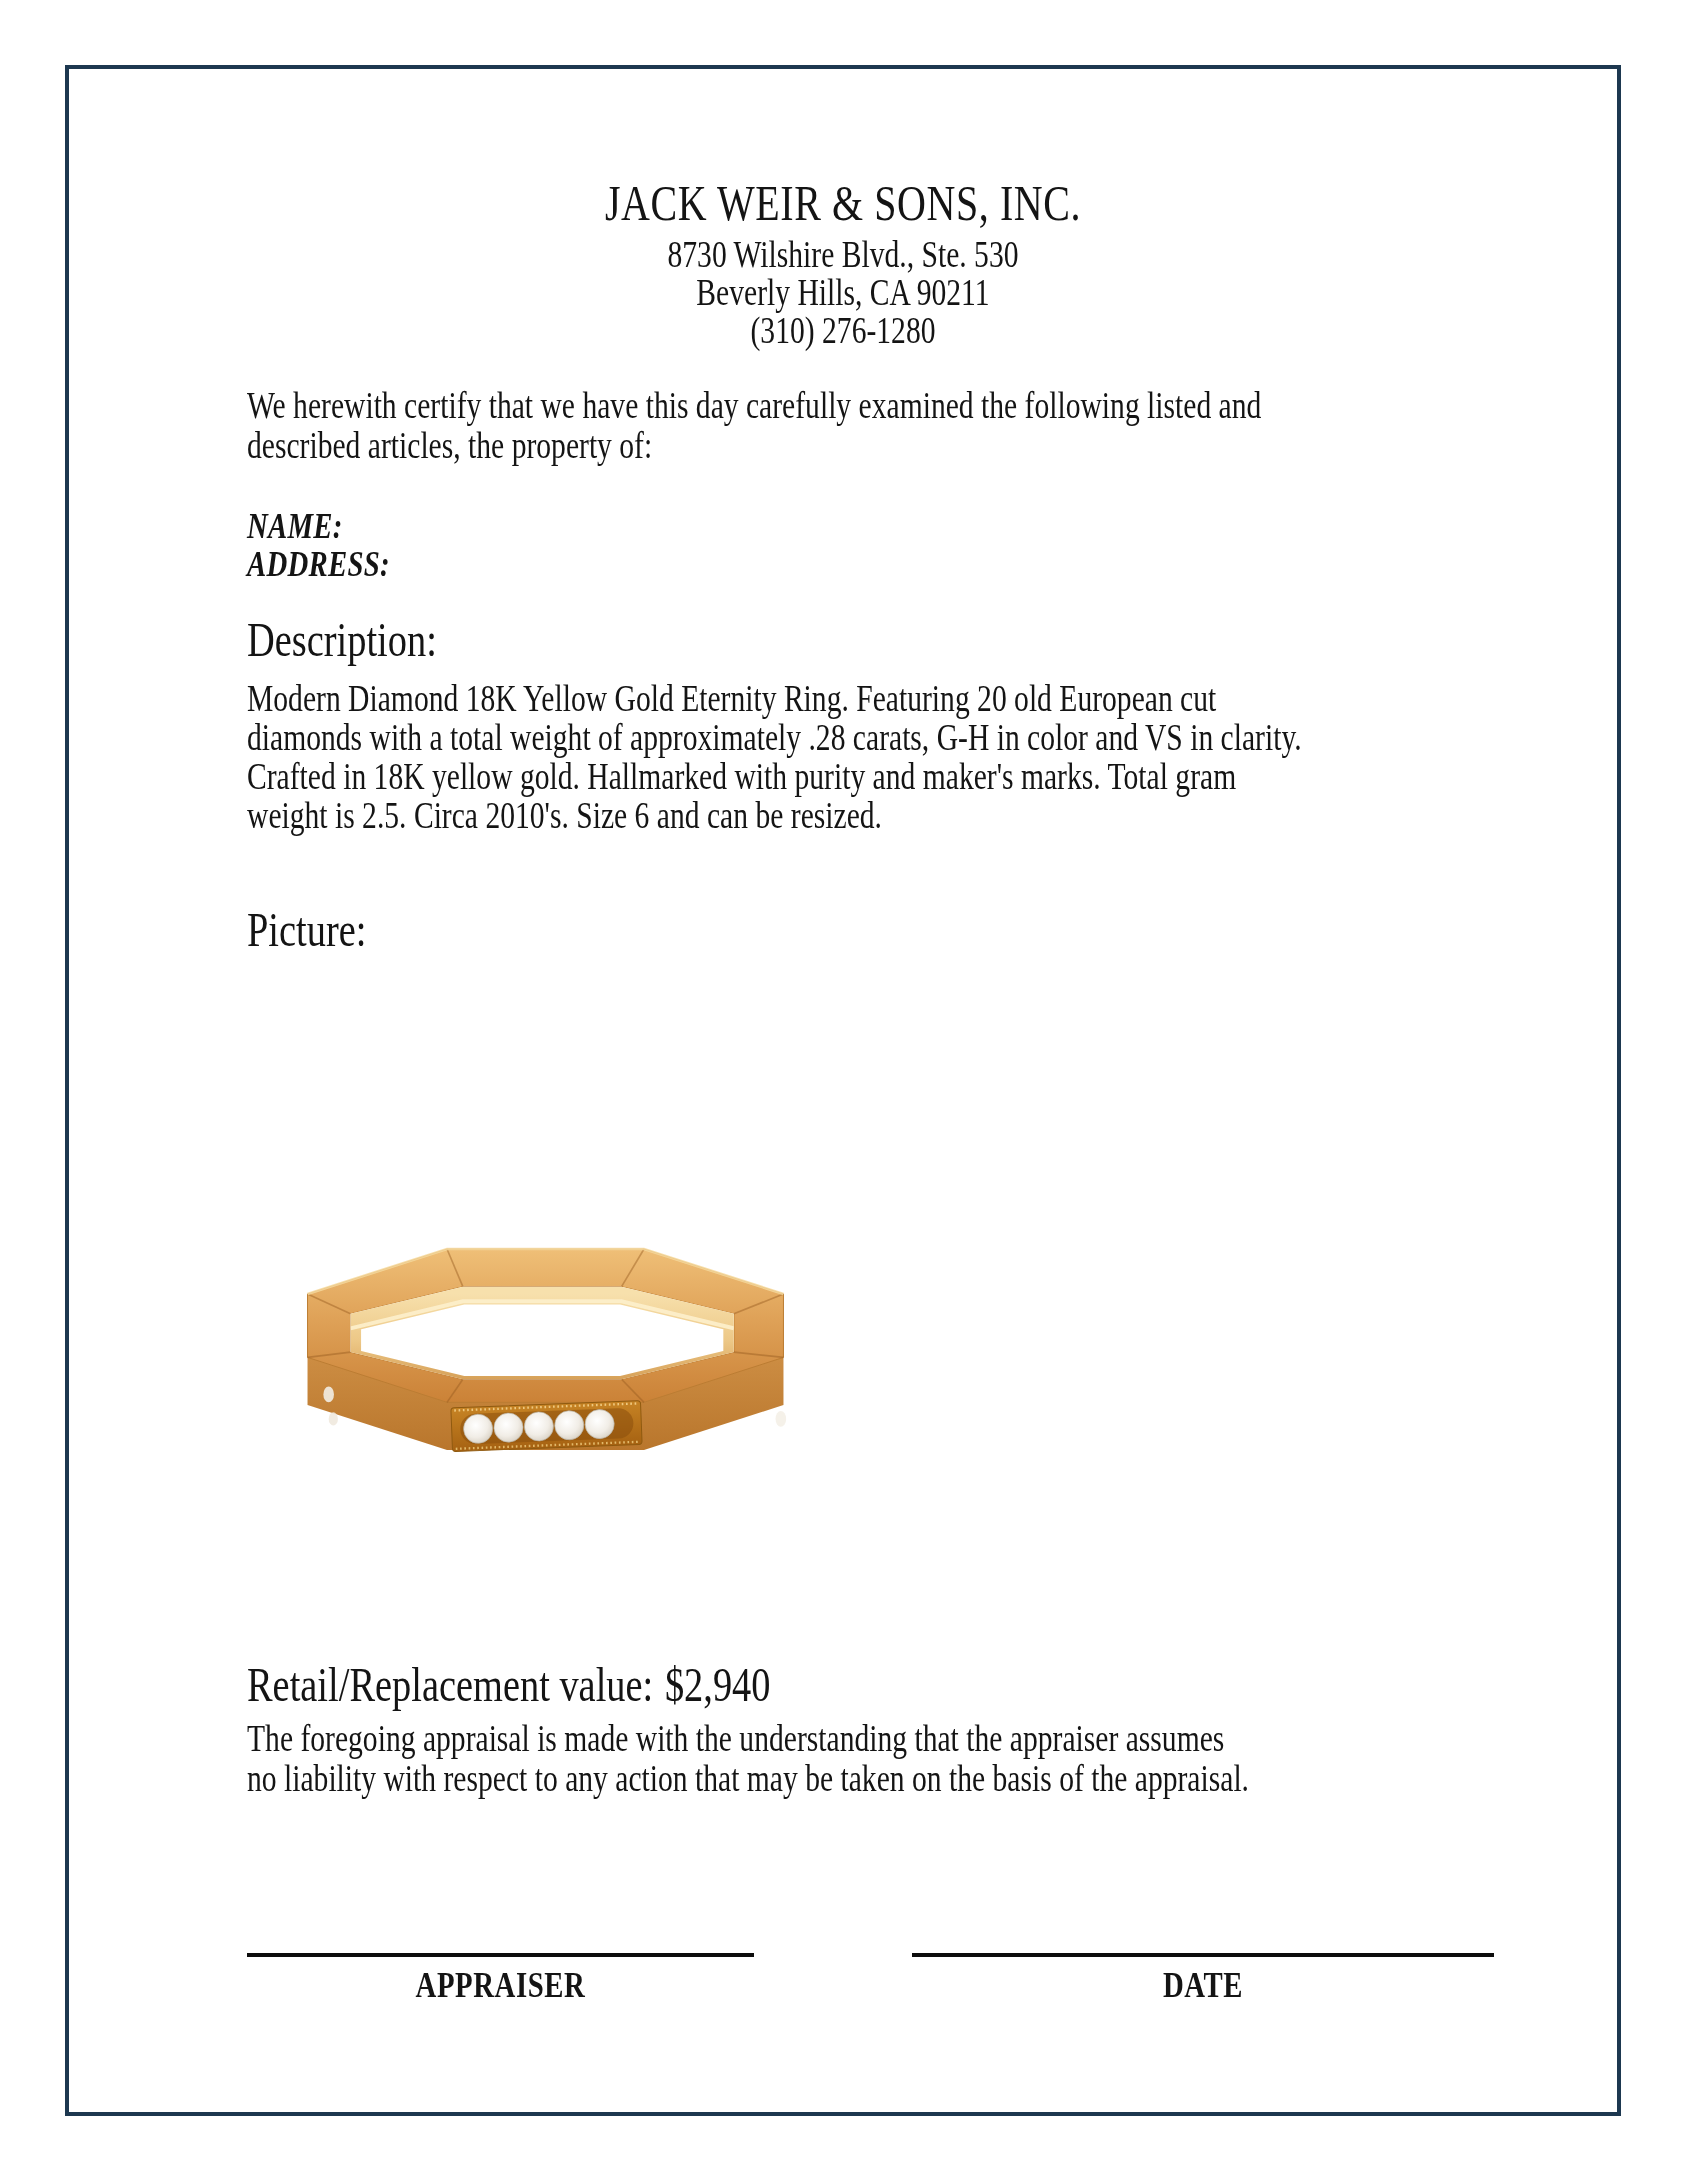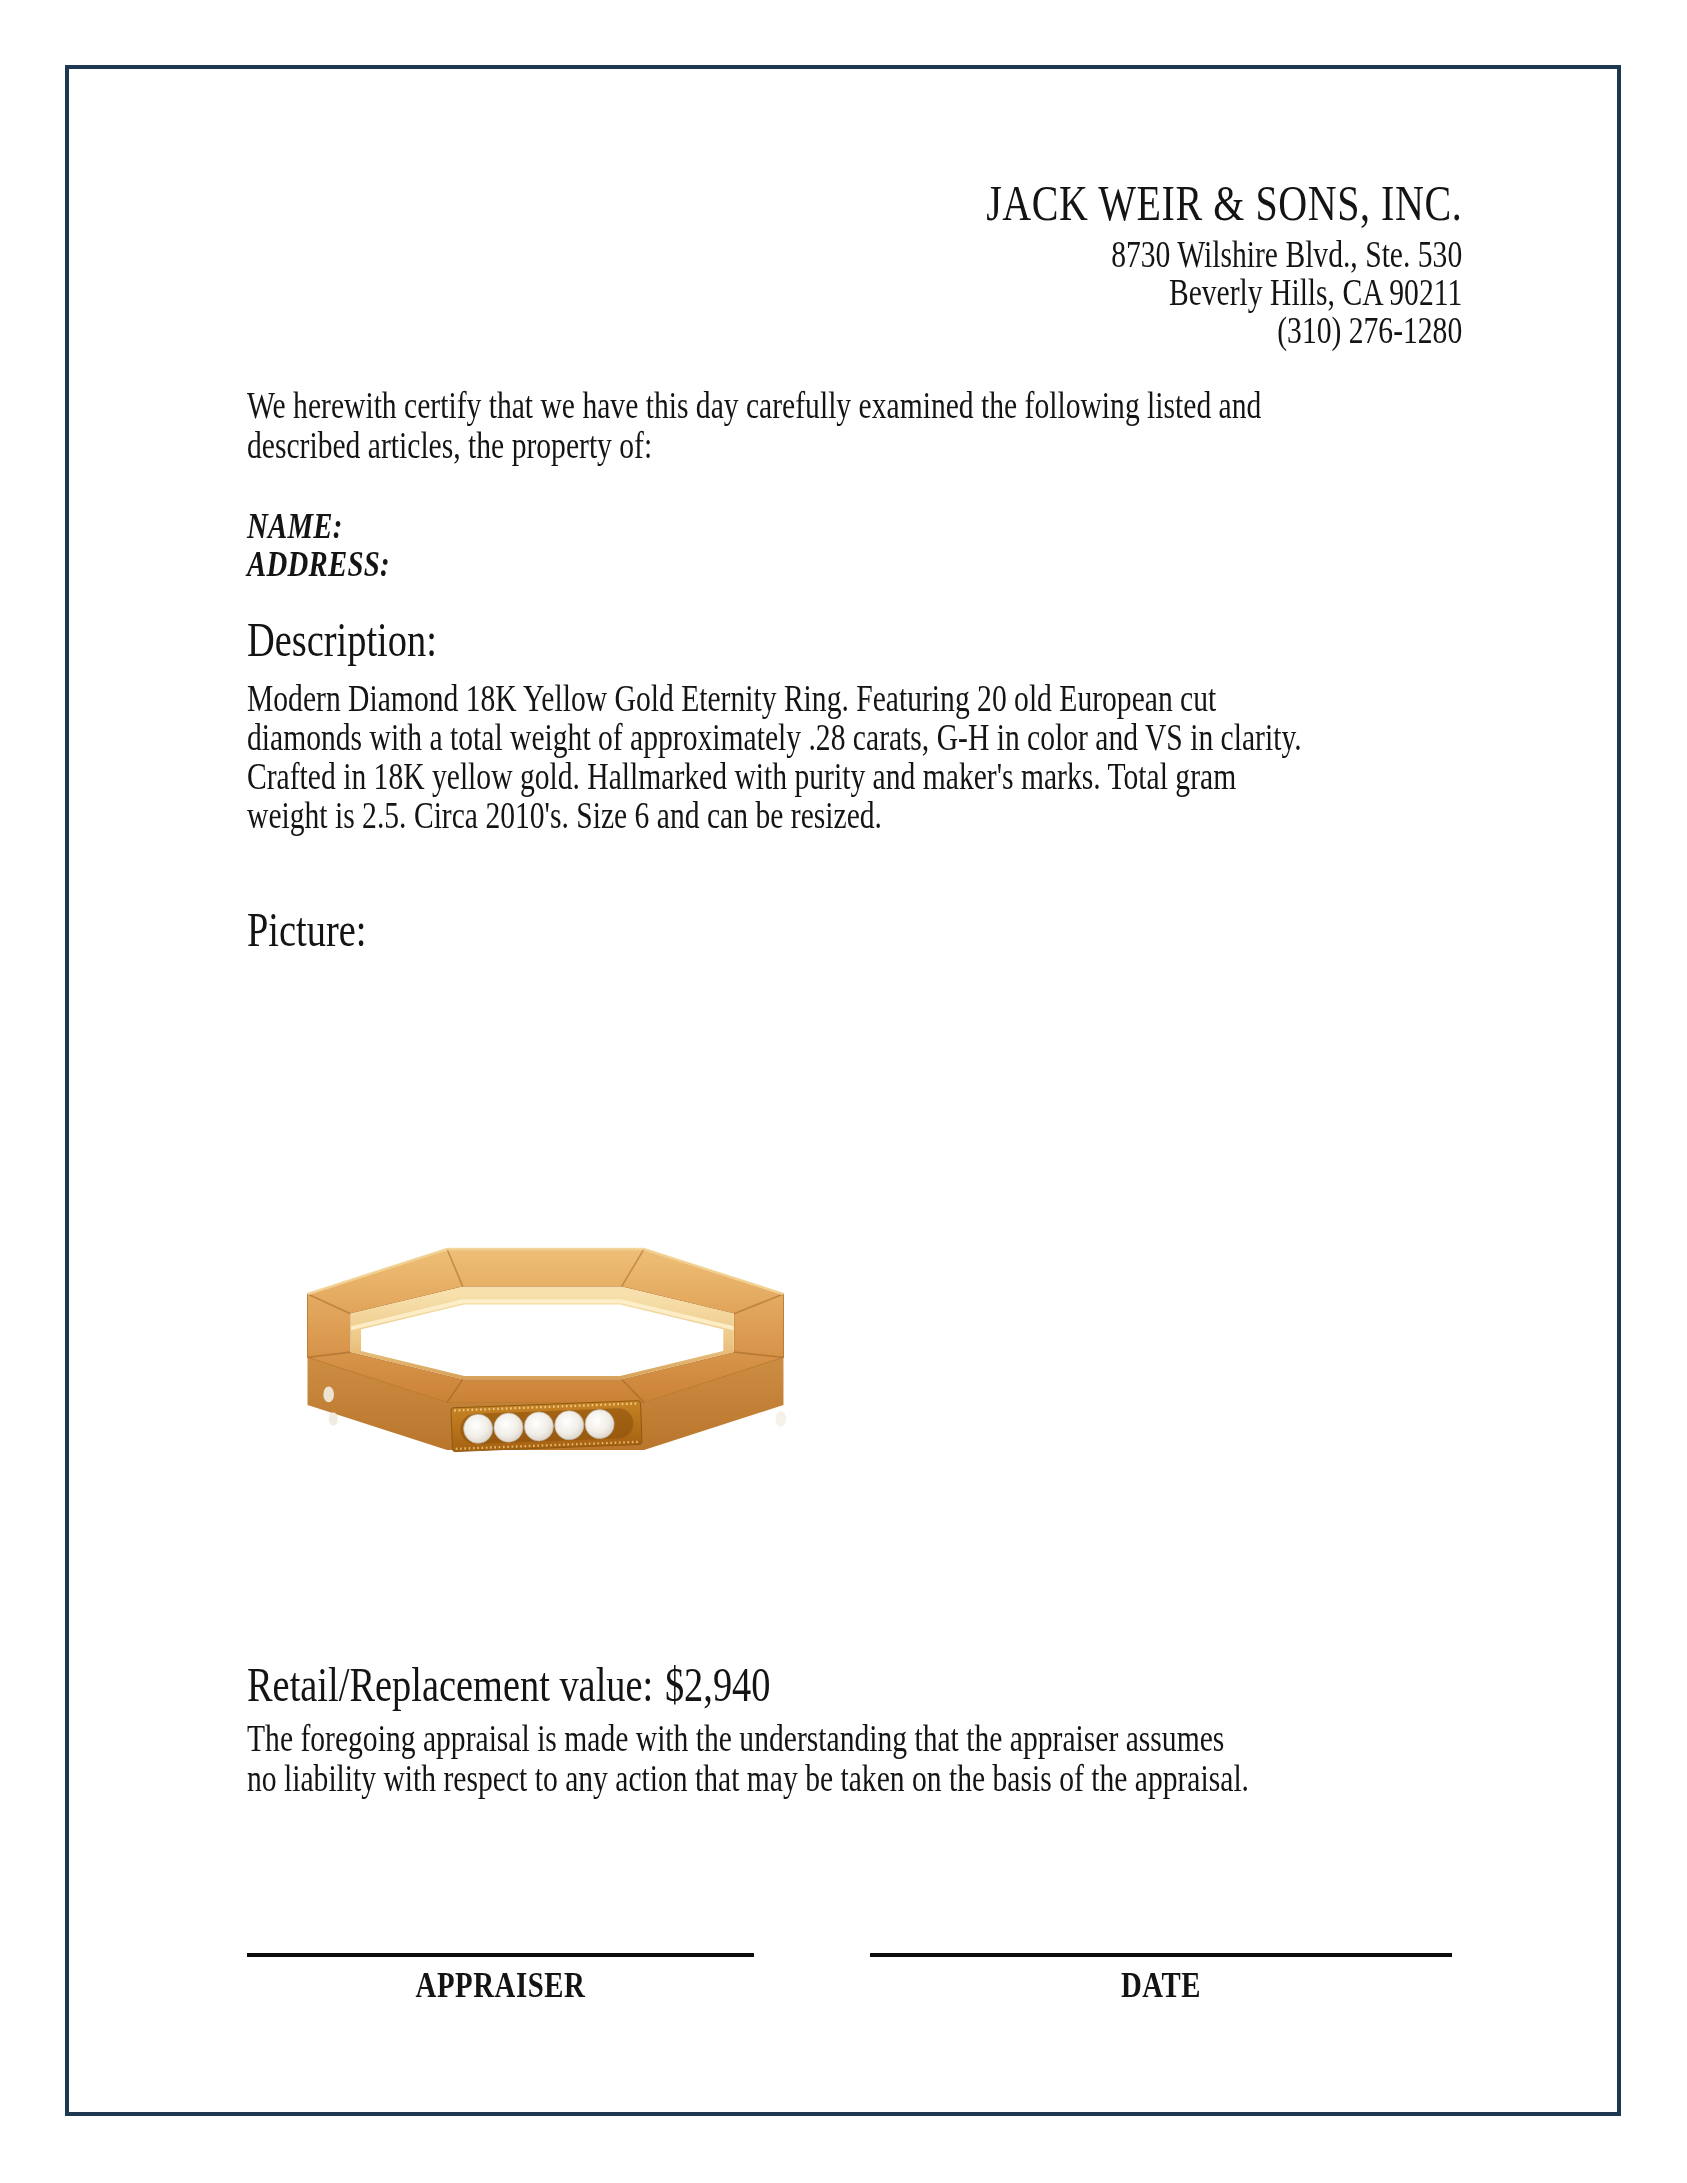--- a/index.html
+++ b/index.html
@@ -12,21 +12,21 @@
     color:#141414;
   }
   .border-frame{
     position:absolute;left:65px;top:65px;width:1556px;height:2051px;
     border:4px solid #1d3850;box-sizing:border-box;
   }
   
   .cx-c{transform:scaleX(0.8);transform-origin:center top;}
   .cx-l{transform:scaleX(0.8);transform-origin:left top;}
 
-  .letterhead{position:absolute;left:69px;top:171px;width:1548px;text-align:right;}
+  .letterhead{position:absolute;left:69px;top:171px;width:1548px;text-align:center;}
   .company-name{font-size:50px;line-height:65px;letter-spacing:0.7px;}
   .addr{font-size:37px;line-height:38px;}
 
   .cert{position:absolute;left:247px;top:386px;width:1621px;margin:0;
         font-size:37px;line-height:40px;white-space:pre-line;}
 
   .owner{position:absolute;left:247px;top:507px;font-style:italic;}
   .owner-label{font-size:36px;line-height:38px;font-weight:bold;letter-spacing:0.3px;}
 
   .section-heading{position:absolute;left:247px;margin:0;font-weight:normal;
@@ -38,21 +38,21 @@
 
   .body-text{position:absolute;left:247px;width:1621px;margin:0;
         font-size:37px;line-height:39px;white-space:pre-line;}
   .desc-body{top:679px;}
   .disclaimer{top:1719px;line-height:40px;}
 
   .ring-photo{position:absolute;left:291px;top:1227px;width:509px;height:278px;}
 
   .sig-col{position:absolute;top:1953px;font-weight:bold;}
   .sig-col-appraiser{left:247px;width:507px;}
-  .sig-col-date{left:870px;width:582px;}
+  .sig-col-date{left:912px;width:582px;}
   .sig-line{border-top:4.6px solid #0d0d0d;width:100%;height:0;}
   .sig-label{margin-top:9.3px;text-align:center;font-size:36px;line-height:38px;letter-spacing:0.7px;}
 </style>
 </head>
 <body>
 
 <div class="page">
 
   <div class="border-frame"></div>
 

